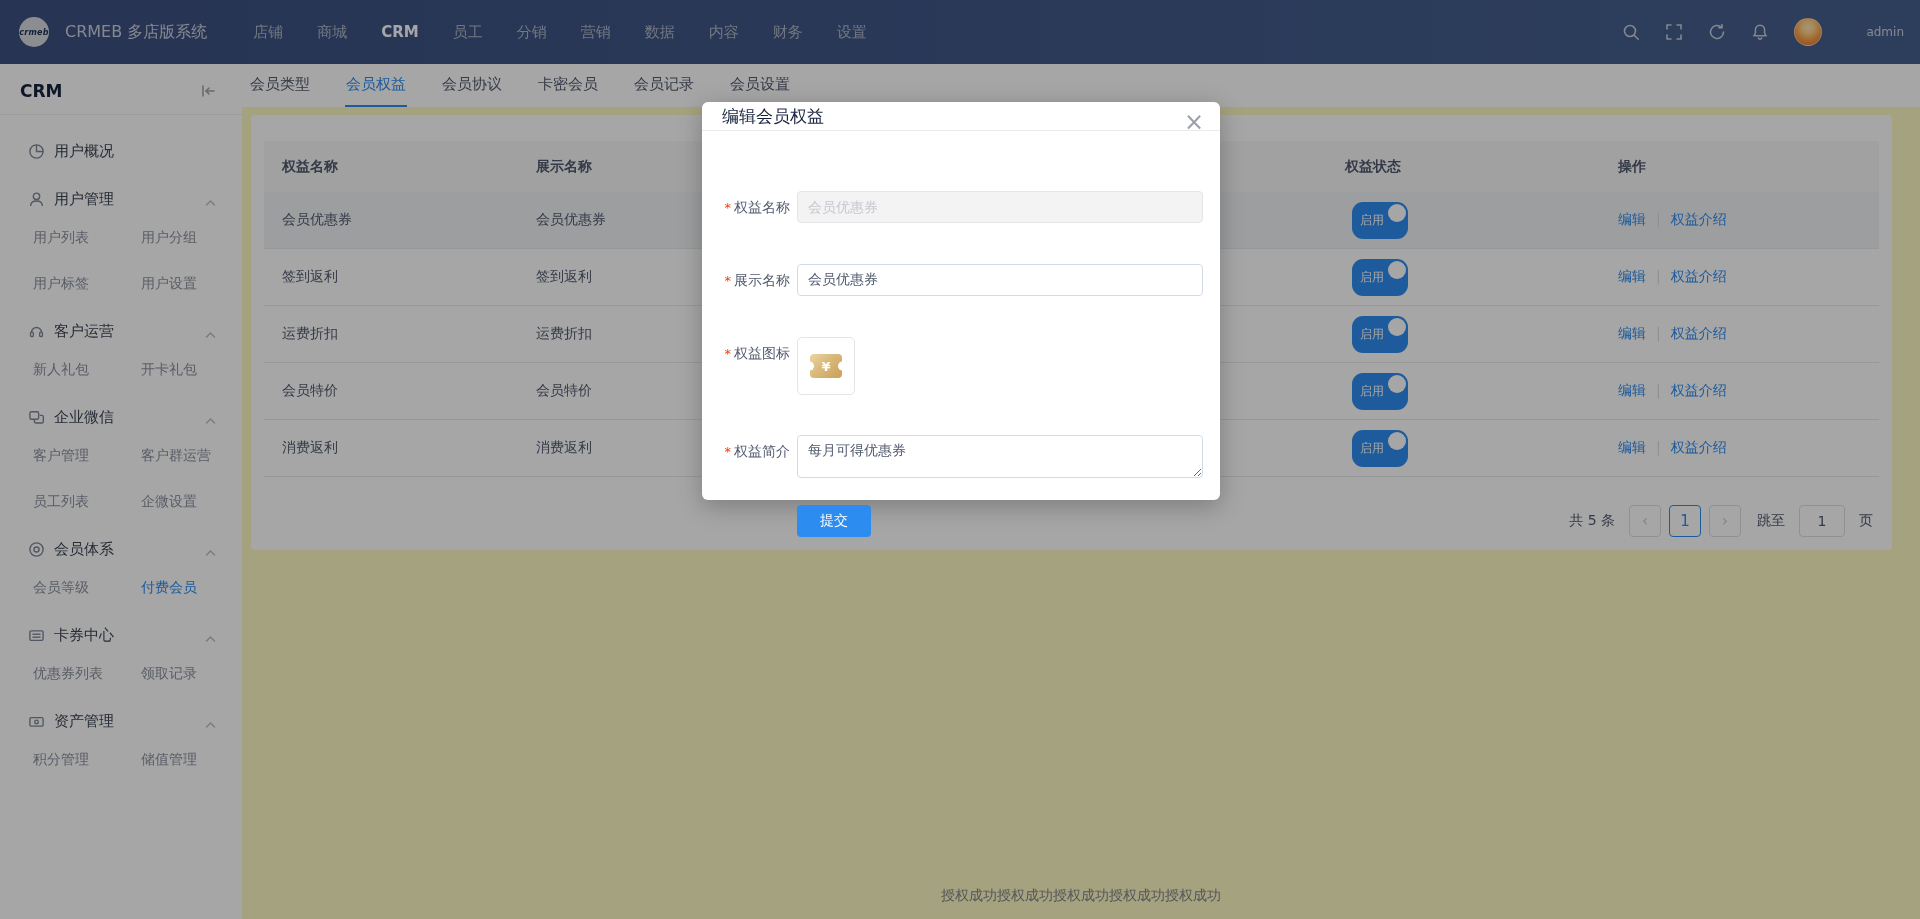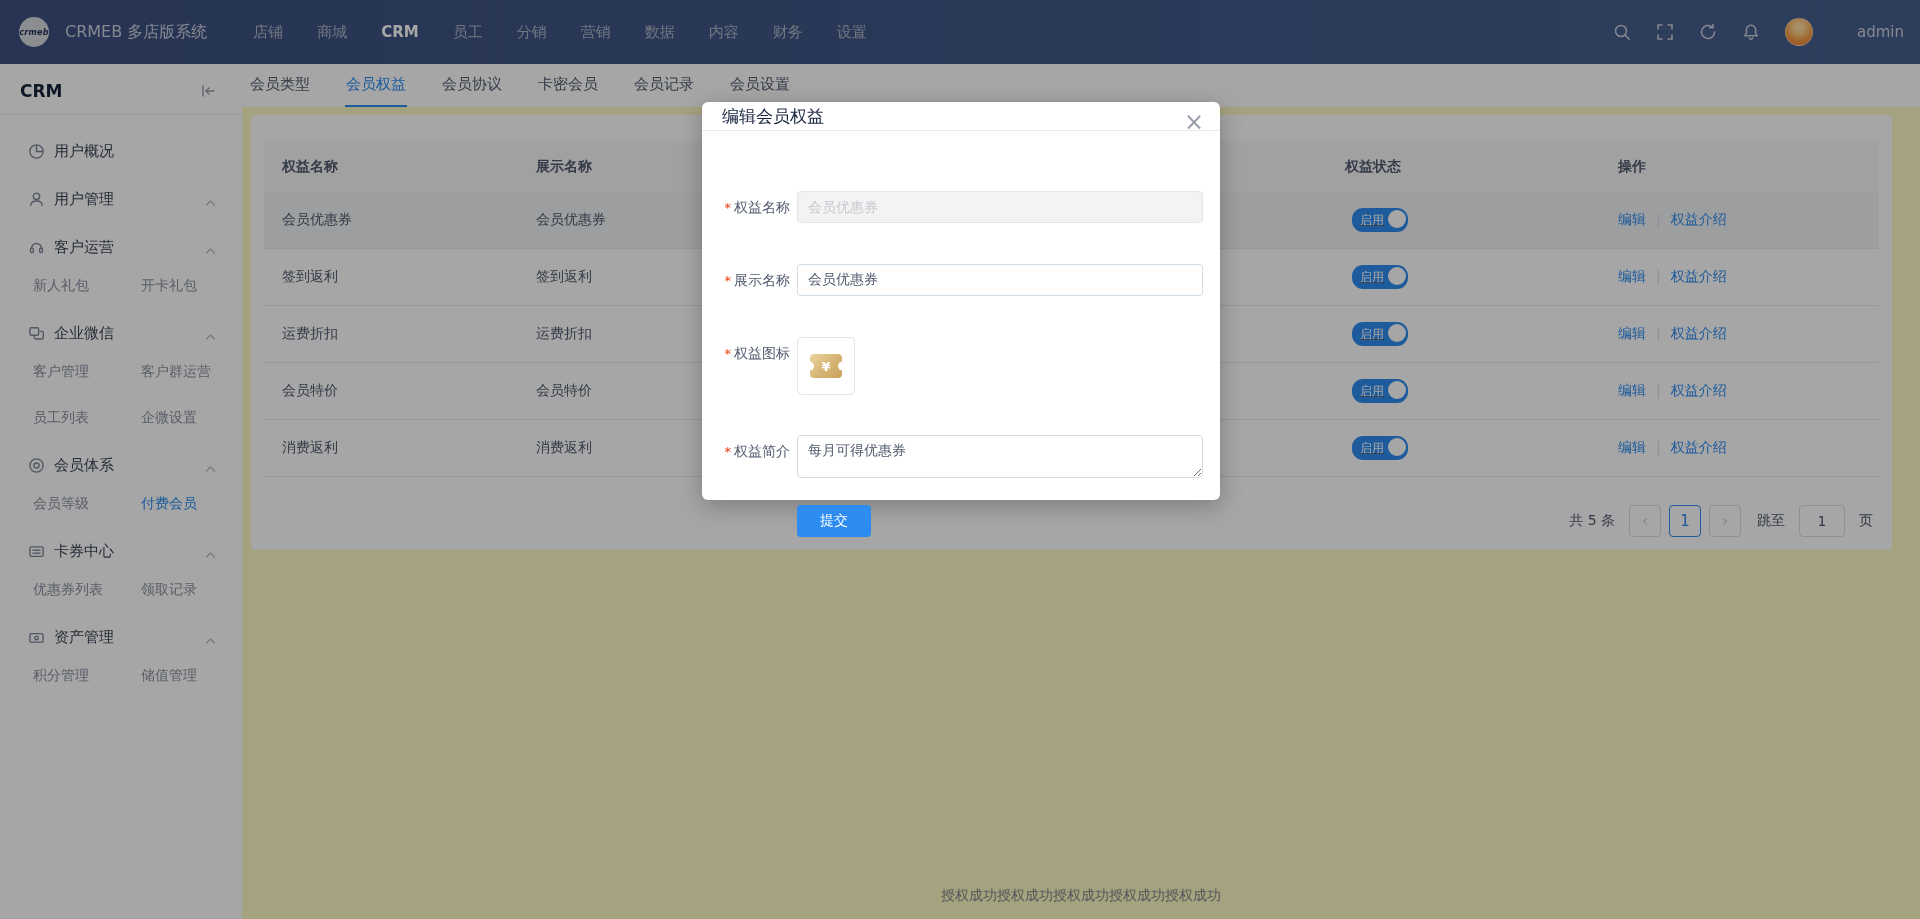--- a/index.html
+++ b/index.html
@@ -19,21 +19,21 @@
   .brand { margin-left:16px; font-size:16px; color:#ccd2dd; white-space:nowrap; }
   .topmenu { display:flex; margin-left:46px; gap:34px;text-align:center; }
   .topmenu .item { font-size:15px; color:#aeb6c6; cursor:pointer; white-space:nowrap; }
   .topmenu .item.active { color:#ffffff; font-weight:bold; }
   .nav-right { margin-left:auto; margin-right:16px; display:flex; align-items:center; gap:25px; }
   .nav-ic { width:18px; height:18px; display:block; cursor:pointer; }
   .nav-ic svg { display:block; }
   .avatar { width:28px; height:28px; border-radius:50%;
     background: radial-gradient(circle at 50% 32%, #ffe5b8 0%, #ffd089 28%, #f59a42 62%, #e06a2c 100%);
     border:1px solid rgba(255,255,255,.4); cursor:pointer; }
-  .nav-user { font-size:15px; color:#ccd2dd; cursor:pointer;margin-left:19px; }
+  .nav-user { font-size:12px; color:#ccd2dd; cursor:pointer;margin-left:19px; }
   
   .sidebar { position:absolute; left:0; top:64px; width:242px; height:855px; background:#fff; z-index:5; }
   .sb-head { position:relative; padding:17px 0 0 20px; }
   .sb-title { font-size:17px; font-weight:bold; color:#17233d; }
   .collapse-ic { position:absolute; right:26px; top:20px; cursor:pointer; }
   .sb-divider { margin:13px 0 0 0; border-bottom:1px solid #eef0f3; }
   .sb-section { margin-top:28px; position:relative; padding-left:28px;
     display:flex; align-items:center; gap:9px; height:20px; cursor:pointer; }
   .sb-section.first { margin-top:26px; }
   .sb-section .lbl { font-size:15px; color:#3d4656; }
@@ -56,22 +56,22 @@
   .thead { height:51px; background:#f8f8f9; font-weight:bold; color:#515a6e; }
   .tbody-r { height:57px; border-bottom:1px solid #e8eaec; background:#fff; }
   .tbody-r.hl { background:#f2f3f5; }
   .td,.th { padding-left:18px; overflow:hidden; white-space:nowrap; }
   .c1 { width:254px; flex:0 0 254px; }
   .c2 { width:809px; flex:0 0 809px; }
   .c3 { width:273px; flex:0 0 273px; }
   .c4 { flex:1; }
   .td.c3 { padding-left:25px; }
   
-  .switch { width:56px; height:24px; border-radius:11px; background:#2d8cf0;
-    position:relative; display:flex; align-items:center; cursor:pointer;text-decoration:underline; }
+  .switch { width:56px; height:37px; border-radius:11px; background:#2d8cf0;
+    position:relative; display:flex; align-items:center; cursor:pointer; }
   .switch .sw-lbl { color:#fff; font-size:12px; margin-left:8px; }
   .switch .knob { position:absolute; right:2px; top:2px; width:18px; height:18px;
     border-radius:50%; background:#fff; }
   .link { color:#2d8cf0; cursor:pointer; }
   .act-sep { color:#dcdee2; margin:0 10px; }
   
   .pager { margin-top:28px; display:flex; justify-content:flex-end; align-items:center;
     gap:8px; padding-right:6px; font-size:14px; color:#515a6e; }
   .pg-total { margin-right:6px; }
   .pg-btn { width:32px; height:32px; border:1px solid #dcdee2; border-radius:4px;
@@ -196,20 +196,26 @@
     <svg class="sb-ic" viewBox="0 0 16 16" fill="none" stroke="#7e8799" stroke-width="1.3">
       <circle cx="8" cy="5" r="3"></circle>
         <path d="M2.5 14 c0-3.2 2.4-4.6 5.5-4.6 s5.5 1.4 5.5 4.6"></path>
       </svg>
     <span class="lbl">用户管理</span>
     <span class="sb-chevron">
       <svg width="11" height="8" viewBox="0 0 11 8" fill="none" stroke="#b9bec8" stroke-width="1.4" stroke-linecap="round">
           <polyline points="1.5,6 5.5,2 9.5,6"></polyline>
         </svg></span>
   </div>
+  <div class="sb-children">
+    <span class="sb-child">用户列表</span>
+    <span class="sb-child">用户分组</span>
+    <span class="sb-child">用户标签</span>
+    <span class="sb-child">用户设置</span>
+  </div>
 
   <div class="sb-section">
     <svg class="sb-ic" viewBox="0 0 16 16" fill="none" stroke="#7e8799" stroke-width="1.3">
       <path d="M3.2 9 a4.8 4.8 0 0 1 9.6 0"></path>
         <rect x="2.4" y="8.6" width="2.6" height="4.2" rx="1.1"></rect>
         <rect x="11" y="8.6" width="2.6" height="4.2" rx="1.1"></rect>
       </svg>
     <span class="lbl">客户运营</span>
     <span class="sb-chevron">
       <svg width="11" height="8" viewBox="0 0 11 8" fill="none" stroke="#b9bec8" stroke-width="1.4" stroke-linecap="round">

